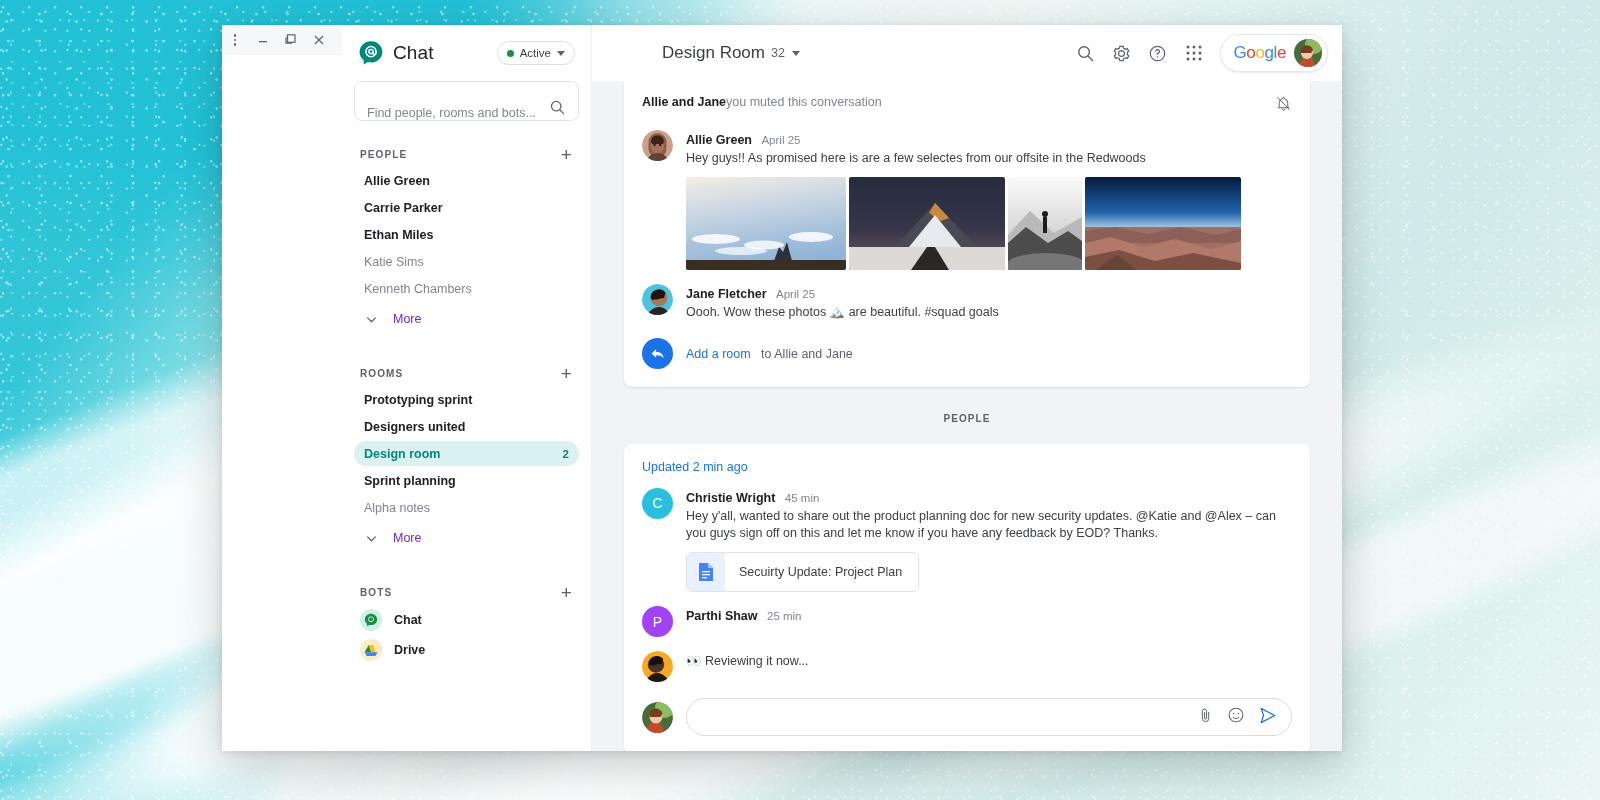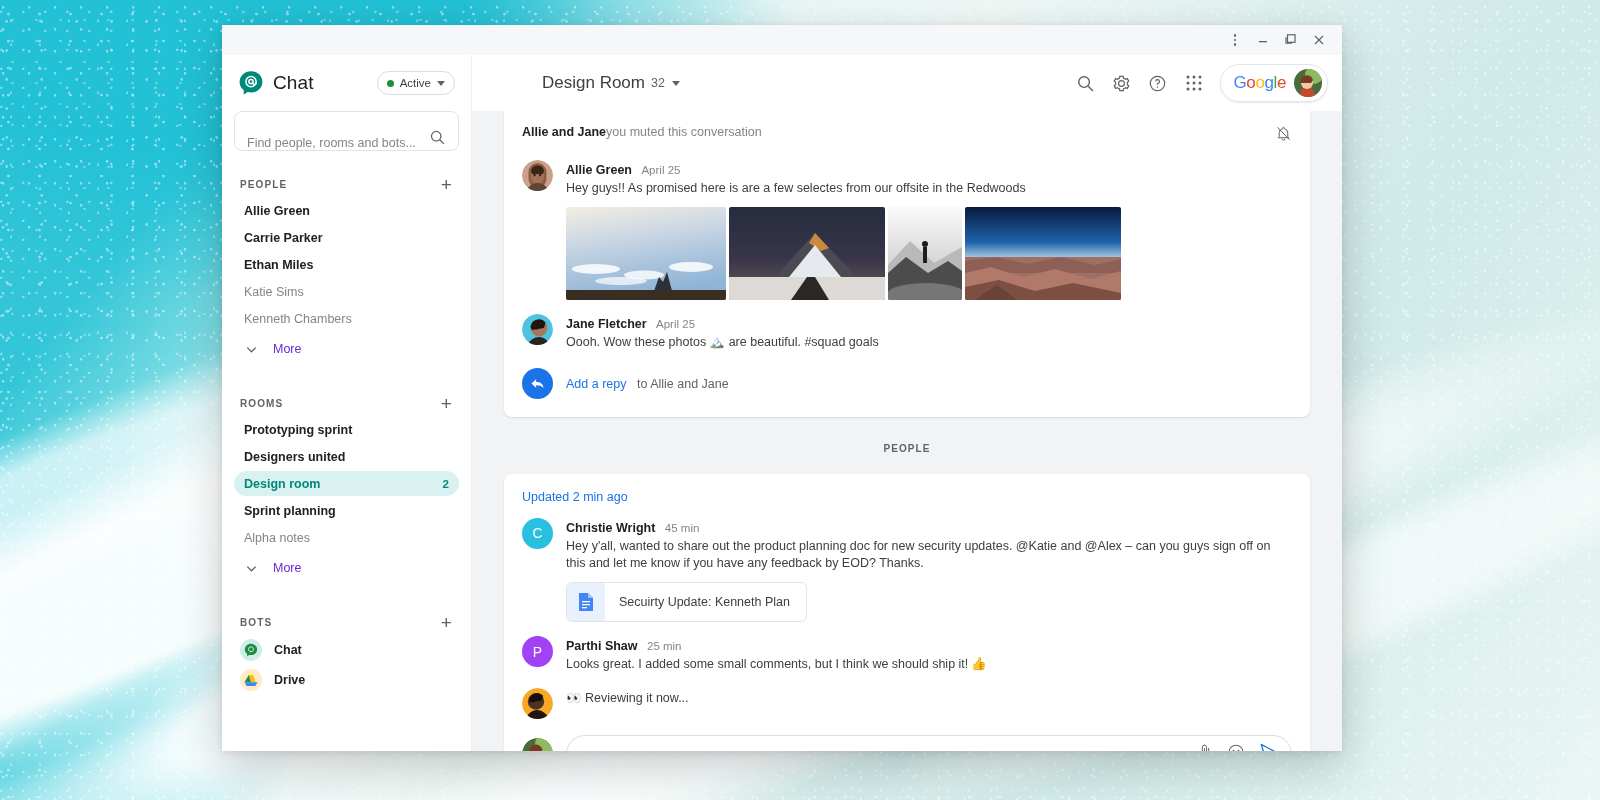--- a/index.html
+++ b/index.html
@@ -56,21 +56,21 @@
     position: absolute; left: 0; bottom: 0; width: 26%; height: 60%;
     background: radial-gradient(ellipse 90% 70% at 6% 70%, #49cfdd 0 35%, rgba(73,207,221,0) 80%);
   }
 
   
   .window {
     position: absolute; left: 222px; top: 25px;
     width: 1120px; height: 726px;
     background: #fff;
     box-shadow: 0 14px 44px rgba(0,0,0,.20), 0 2px 8px rgba(0,0,0,.10);
-    display: flex; flex-direction: column; overflow: hidden;
+    display: flex; flex-direction: row; overflow: hidden;
   }
   .titlebar {
     height: 30px; background: #f6f7f8; flex: none;
     display: flex; align-items: center; justify-content: flex-end;
     padding-right: 10px; gap: 2px;
   }
   .tb-btn {
     width: 26px; height: 24px; display: flex; align-items: center; justify-content: center;
     color: #5f6368;
   }
@@ -551,21 +551,21 @@
             </div>
           </div>
 
           <div class="reply-row">
             <span class="reply-circle">
               <svg width="17" height="17" viewBox="0 0 24 24">
                 <path d="M10 6 L3.5 12 L10 18 v-3.6 c5 0 8 1 10.5 4 -.6-5.6-4.4-8.6-10.5-8.8z" fill="#fff"></path>
               </svg>
             </span>
             <span>
-              <span class="reply-link">Add a repy</span>
+              <span class="reply-link">Add a room</span>
               <span class="reply-to">to Allie and Jane</span>
             </span>
           </div>
         </div>
 
         <div class="day-div">PEOPLE</div>
 
         <div class="card">
           <div class="updated">Updated 2 min ago</div>
 
@@ -584,35 +584,34 @@
                   <svg width="16" height="20" viewBox="0 0 16 20">
                     <path d="M1 1h9l5 5v13H1z" fill="#4285f4"></path>
                     <path d="M10 1l5 5h-5z" fill="#a7c4f7"></path>
                     <g fill="#fff">
                         <rect x="4" y="9" width="8" height="1.3"></rect>
                         <rect x="4" y="12" width="8" height="1.3"></rect>
                         <rect x="4" y="15" width="5" height="1.3"></rect>
                       </g>
                   </svg>
                 </span>
-                <span class="doc-name">Secuirty Update: Kenneth Plan</span>
+                <span class="doc-name">Secuirty Update: Project Plan</span>
               </div>
             </div>
           </div>
 
           <div class="msg">
             <span class="av av-init" style="background:#a142f4">
               <span>P</span>
             </span>
             <div class="msg-body">
               <div>
                 <span class="mname">Parthi Shaw</span>
                 <span class="mtime">25 min</span>
               </div>
-              <div class="mtext">Looks great. I added some small comments, but I think we should ship it! 👍</div>
             </div>
           </div>
 
           <div class="msg">
             <span class="av">
               <svg width="31" height="31" viewBox="0 0 31 31">
                 <circle cx="15.5" cy="15.5" r="15.5" fill="#f9a825"></circle>
                 <circle cx="14" cy="13.5" r="8.2" fill="#4a3228"></circle>
                 <path d="M7 12a8.2 8.2 0 0 1 14-4.5 l-1 5 -12 2z" fill="#15100d"></path>
                 <circle cx="11.5" cy="13.6" r="1.1" fill="#0f0a08"></circle>

